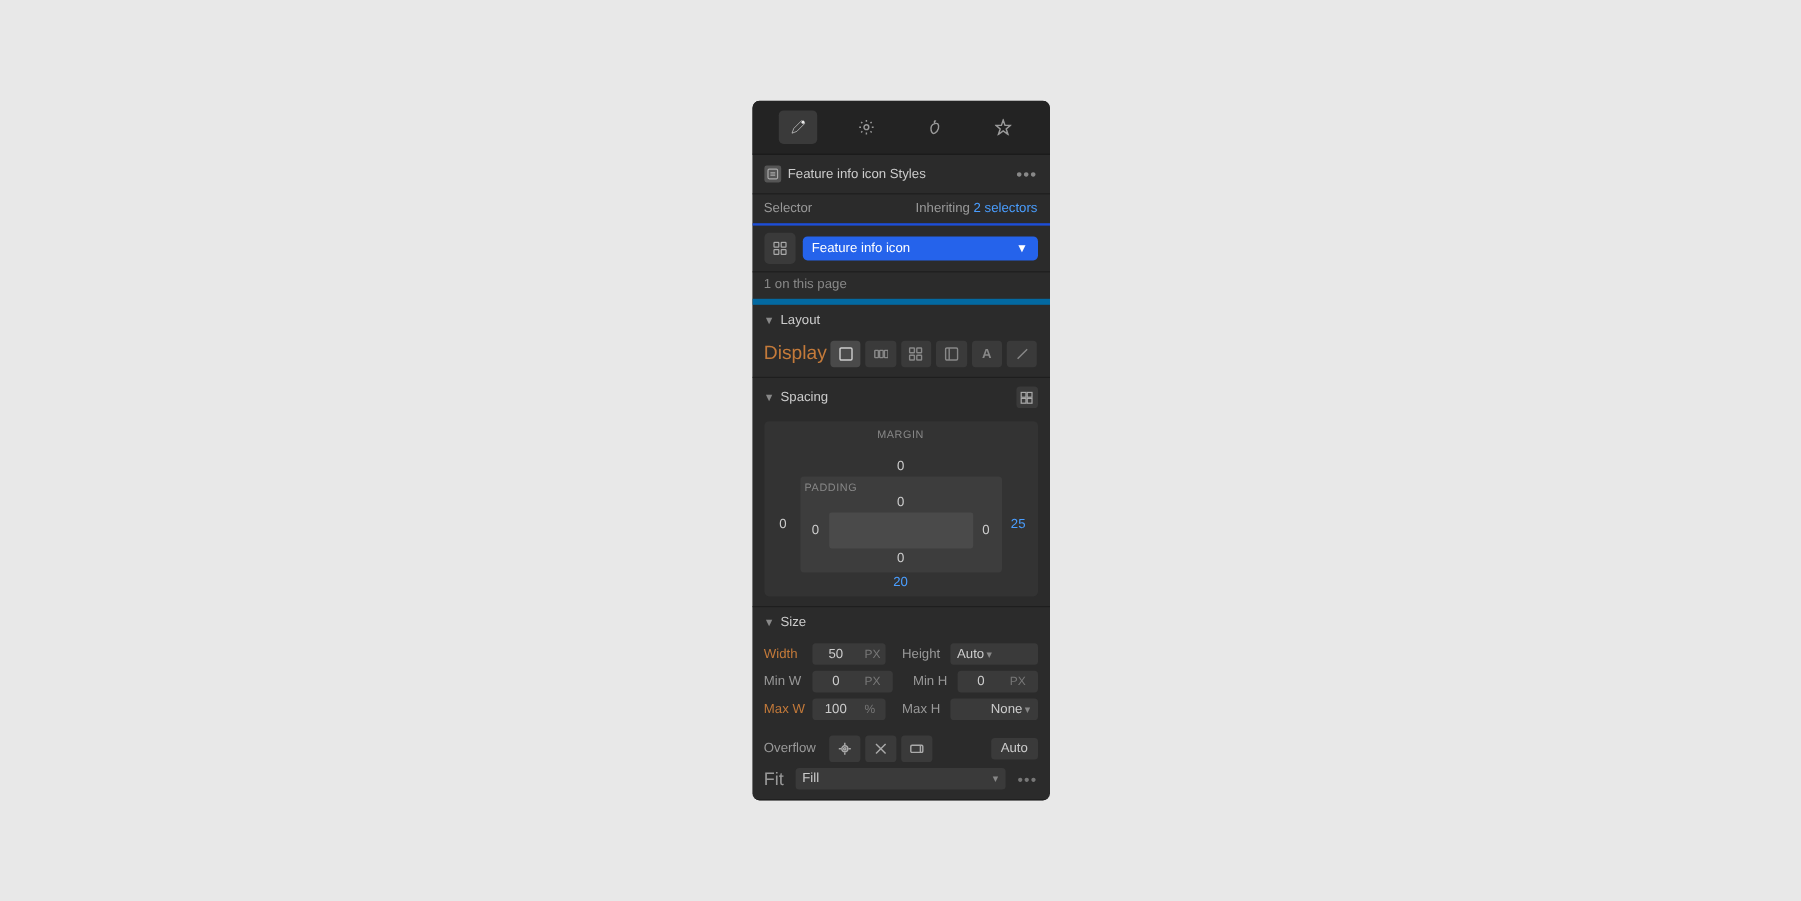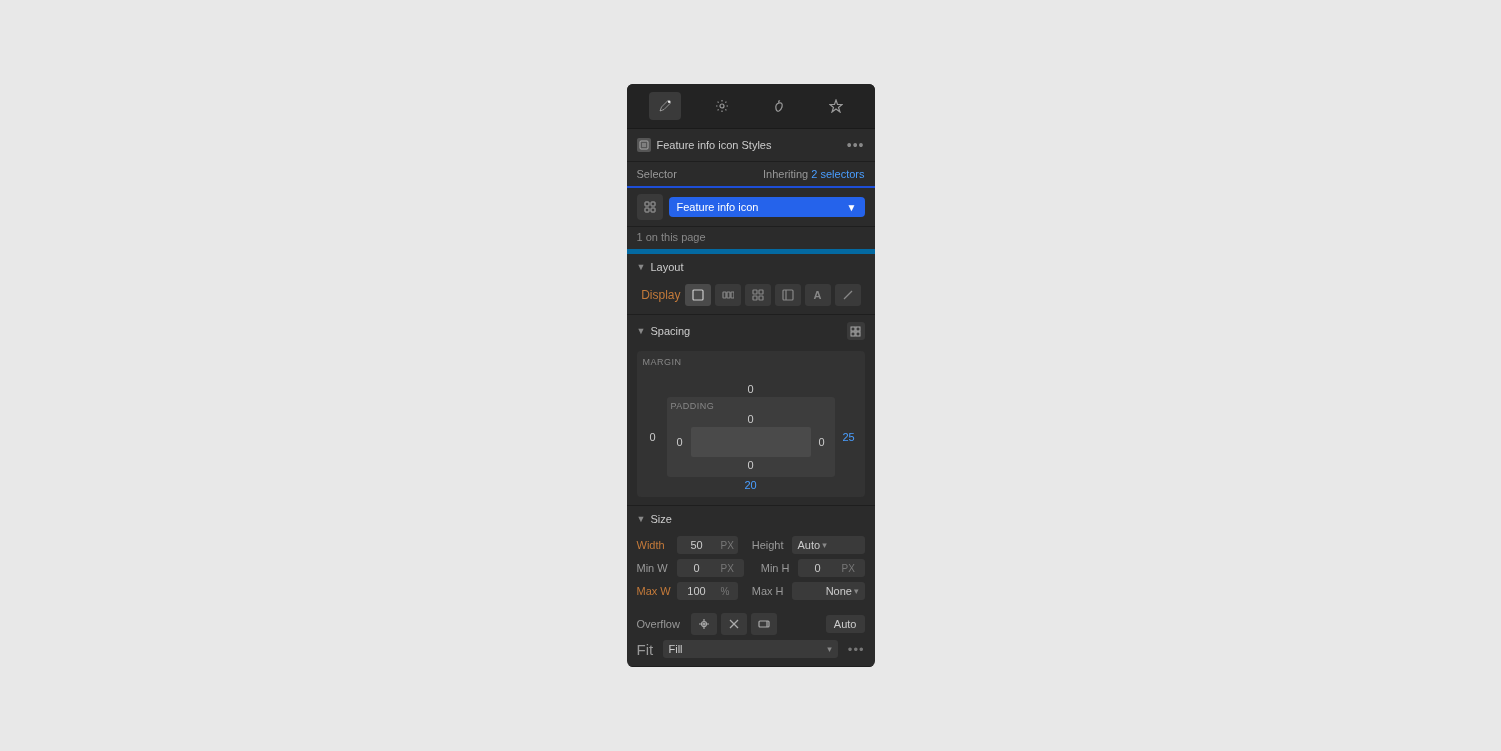--- a/index.html
+++ b/index.html
@@ -172,23 +172,22 @@
     }
     
     .display-row {
       display: flex;
       align-items: center;
       padding: 4px 10px 8px;
       gap: 4px;
     }
     .display-label {
       color: #c47a3a;
-      font-size: 12px;
+      font-size: 16px;
       min-width: 44px;
-      text-align: right;
     }
     .display-btn {
       width: 26px;
       height: 22px;
       background: #3a3a3a;
       border-radius: 3px;
       display: flex;
       align-items: center;
       justify-content: center;
       color: #aaa;
@@ -206,20 +205,21 @@
       border-radius: 4px;
       padding: 6px;
       position: relative;
     }
     .margin-label {
       font-size: 9px;
       color: #888;
       text-transform: uppercase;
       letter-spacing: 0.5px;
       margin-bottom: 16px;
+      text-align: center;
     }
     .margin-outer {
       position: relative;
       display: flex;
       flex-direction: column;
       align-items: center;
     }
     .margin-top-val {
       font-size: 11px;
       color: #ccc;

